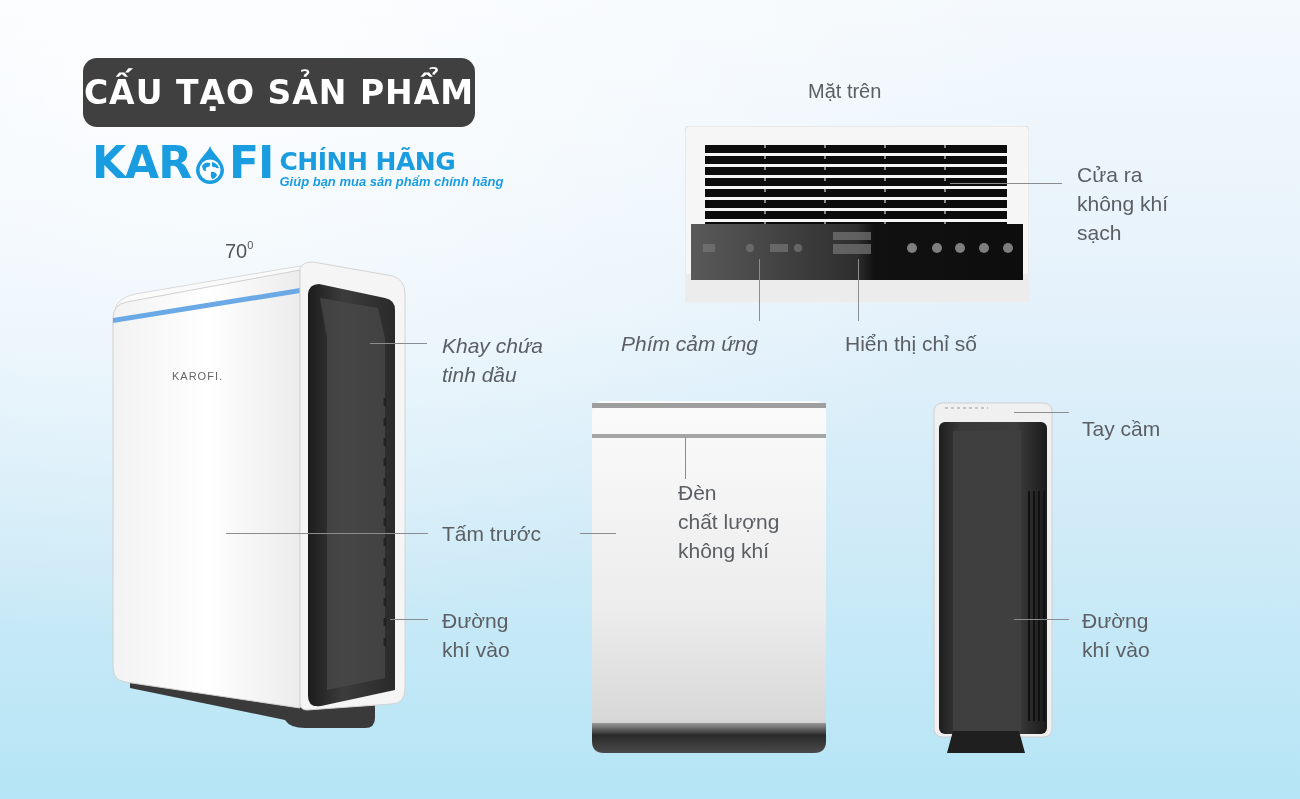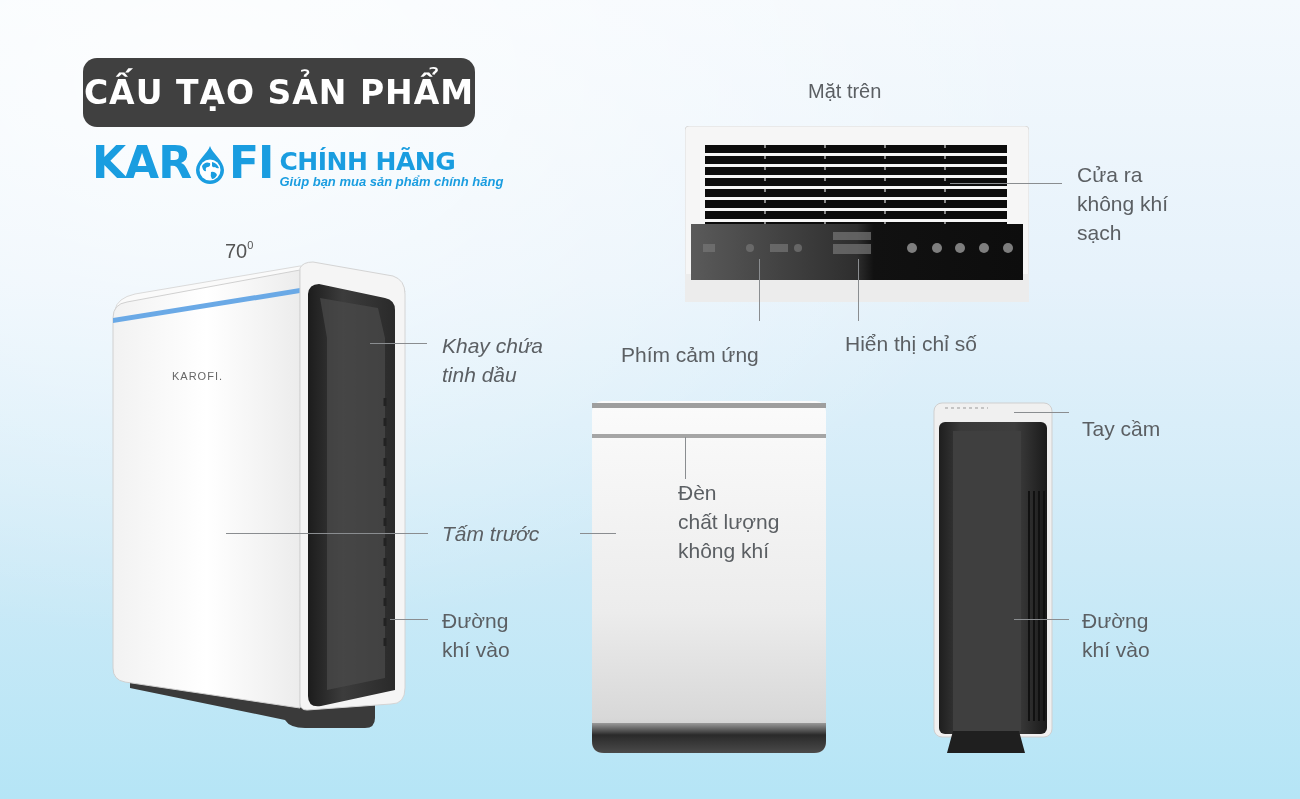--- a/index.html
+++ b/index.html
@@ -116,21 +116,21 @@
   </svg>
 </div>
 
 <div class="line" style="left:370px; top:343px; width:57px; height:1px;"></div>
 <div class="label" style="left:442px; top:331px;font-style:italic;">
   <div>Khay chứa</div>
     <div>tinh dầu</div>
 </div>
 
 <div class="line" style="left:226px; top:533px; width:202px; height:1px;"></div>
-<div class="label" style="left:442px; top:519px;font-style:italic;">
+<div class="label" style="left:442px; top:519px;">
   <div>Tấm trước</div>
 </div>
 
 <div class="line" style="left:390px; top:619px; width:38px; height:1px;"></div>
 <div class="label" style="left:442px; top:606px;">
   <div>Đường</div>
     <div>khí vào</div>
 </div>
 
 <div class="label" style="left:808px; top:77px; font-size:20px;">
@@ -187,21 +187,21 @@
 </div>
 
 <div class="line" style="left:950px; top:183px; width:112px; height:1px;"></div>
 <div class="label" style="left:1077px; top:160px;">
   <div>Cửa ra</div>
     <div>không khí</div>
     <div>sạch</div>
 </div>
 
 <div class="line" style="left:759px; top:259px; width:1px; height:62px;"></div>
-<div class="label" style="left:621px; top:340px;">
+<div class="label" style="left:621px; top:329px;font-style:italic;">
   <div>Phím cảm ứng</div>
 </div>
 
 <div class="line" style="left:858px; top:259px; width:1px; height:62px;"></div>
 <div class="label" style="left:845px; top:329px;">
   <div>Hiển thị chỉ số</div>
 </div>
 
 <div class="device" style="left:592px; top:401px; width:234px; height:352px;">
   <svg width="234" height="352" viewBox="0 0 234 352">

